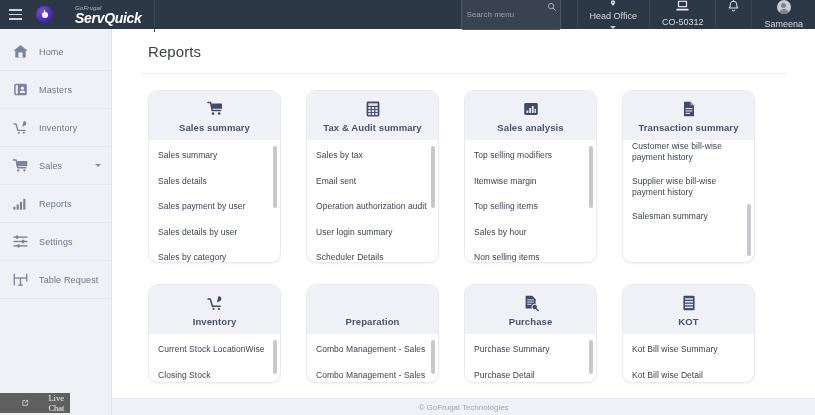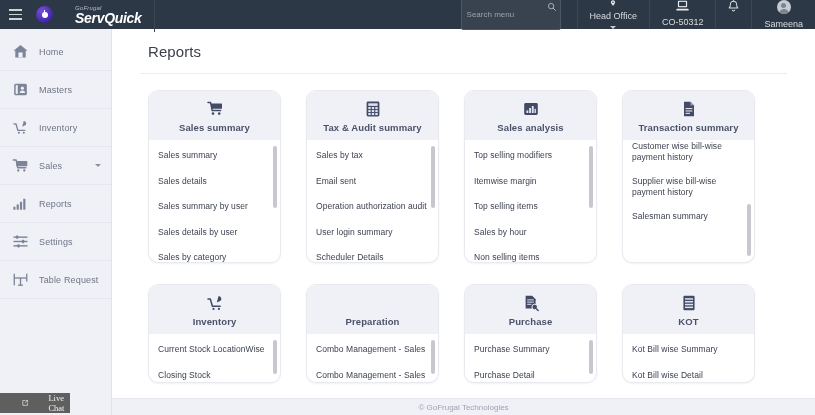--- a/index.html
+++ b/index.html
@@ -331,21 +331,21 @@
           <path d="M2 2.6h2.6L6.2 10.6h8.4" fill="none" stroke="#424a66" stroke-width="1.5" stroke-linecap="round" stroke-linejoin="round"></path>
           <circle cx="7" cy="13.6" r="1.3" fill="#424a66"></circle>
           <circle cx="13.2" cy="13.6" r="1.3" fill="#424a66"></circle>
         </svg>
         <div class="card-title">Sales summary</div>
       </div>
       <div class="card-body">
         <div class="card-list">
           <div class="card-row">Sales summary</div>
           <div class="card-row">Sales details</div>
-          <div class="card-row">Sales summary by user</div>
+          <div class="card-row">Sales payment by user</div>
           <div class="card-row">Sales details by user</div>
           <div class="card-row">Sales by category</div>
         </div>
         <div class="scroll-thumb" style="top:6px;height:62px;"></div>
       </div>
     </div>
 
     <div class="card">
       <div class="card-head">
         <svg class="card-ico" viewBox="0 0 18 18">

